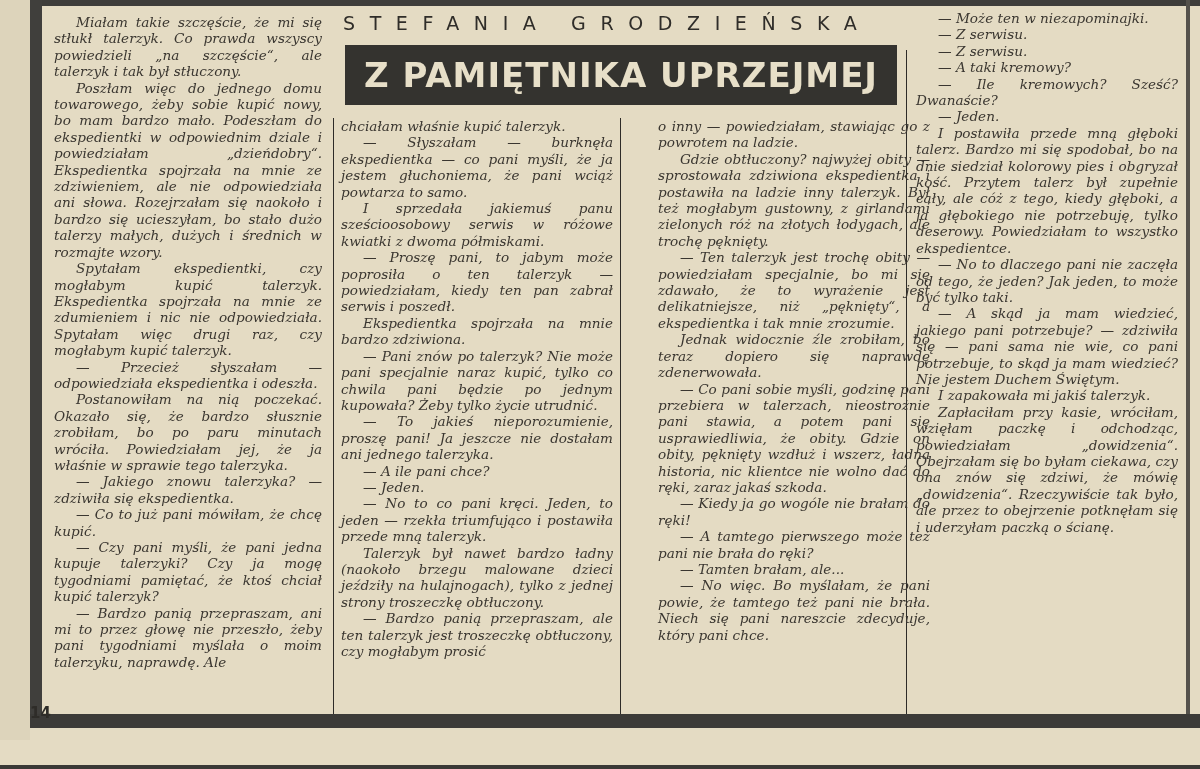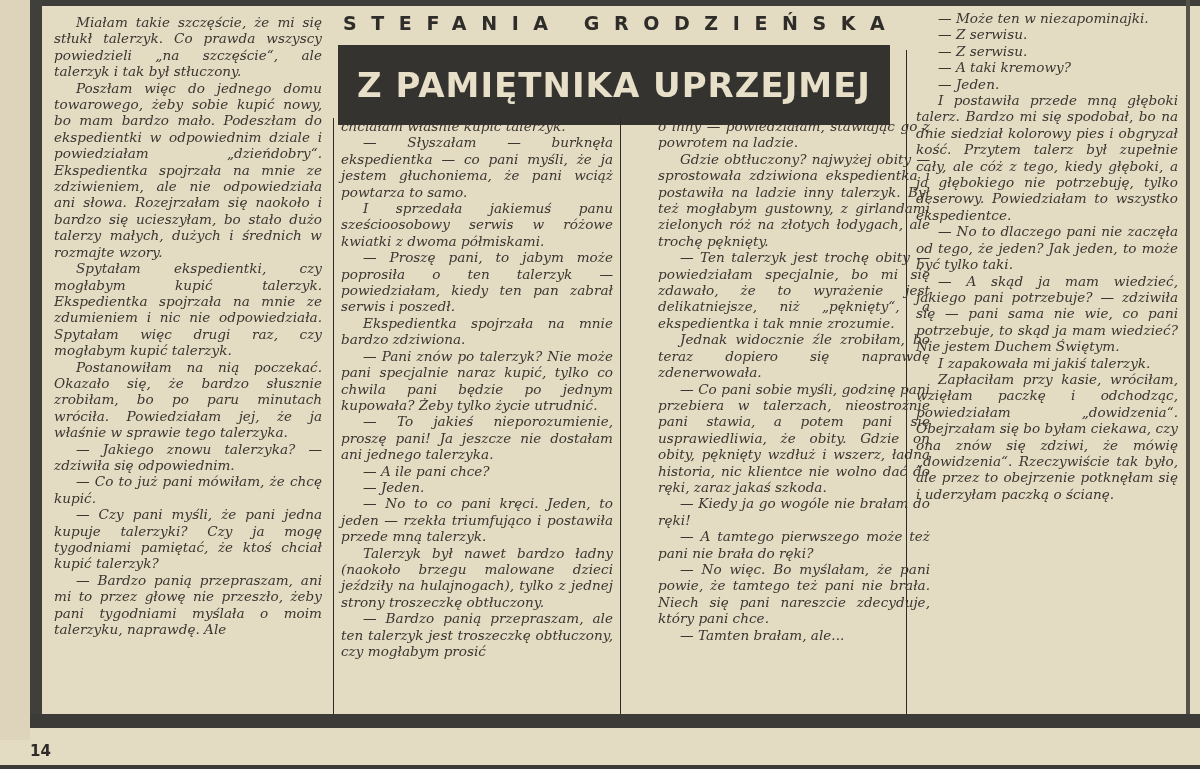--- a/index.html
+++ b/index.html
@@ -8,42 +8,42 @@
     background:#e3dac2;
     font-family:"DejaVu Serif","Liberation Serif",serif;
     color:#3a3630;
   }
   .page { position:absolute; left:0; top:0; width:1200px; height:769px; background:#e4dbc3; }
   .left-margin { position:absolute; left:0; top:0; width:30px; height:740px; background:#ddd4bb; }
   .frame-top { position:absolute; left:30px; top:0; width:1170px; height:6px; background:#3e3d3a; }
   .frame-left { position:absolute; left:30px; top:0; width:12px; height:728px; background:#403f3c; }
   .frame-bottom { position:absolute; left:30px; top:714px; width:1170px; height:14px; background:#3c3b38; }
   .frame-right { position:absolute; left:1186px; top:0; width:4px; height:728px; background:#55524c; }
-  .page-num { position:absolute; left:30px; top:742px; font-family:"DejaVu Sans","Liberation Sans",sans-serif; font-weight:bold; font-size:15px; color:#2e2c28; }
+  .page-num { position:absolute; left:30px; top:704px; font-family:"DejaVu Sans","Liberation Sans",sans-serif; font-weight:bold; font-size:15px; color:#2e2c28; }
   .bottom-strip { position:absolute; left:0; top:765px; width:1200px; height:4px; background:#3a3936; }
 
   .col {
     position:absolute; top:10px;
     font-size:13.6px; line-height:16.4px;
     text-align:justify; hyphens:manual;font-style:italic;
   }
   .col p { margin:0; text-indent:22px; }
   .col p.nb { text-indent:0; }
   .col1 { left:54px; width:268px; top:14px; }
   .col2 { left:341px; width:272px; top:118px; }
   .col3 { left:658px; width:272px; top:118px; }
   .col4 { left:916px; width:262px; top:10px; }
 
   .author {
     position:absolute; left:343px; top:12px; width:552px;
-    font-family:"DejaVu Sans","Liberation Sans",sans-serif; font-weight:bold;
+    font-family:"DejaVu Sans","Liberation Sans",sans-serif; font-weight:normal;
     font-size:19px; letter-spacing:14.6px; color:#2f2d29; white-space:nowrap;
   }
   .title-box {
-    position:absolute; left:338px; top:45px; width:552px; height:80px;
+    position:absolute; left:345px; top:45px; width:552px; height:60px;
     background:#34332f;
     text-decoration:underline;
   }
   .title-text {
     position:absolute; left:0; top:0; width:100%; height:100%;
     display:flex; align-items:center; justify-content:center;
     font-family:"DejaVu Sans","Liberation Sans",sans-serif; font-weight:bold;
     font-size:34px; color:#e7dfc8; letter-spacing:1px; white-space:nowrap;
   }
   .rule-v { position:absolute; width:1px; background:#2d2b27; }
@@ -64,22 +64,23 @@
   </div>
 
   <div class="rule-v" style="left:333px; top:118px; height:596px;"></div>
   <div class="rule-v" style="left:620px; top:118px; height:596px;"></div>
   <div class="rule-v" style="left:906px; top:50px; height:664px;"></div>
 
   <div class="col col1">
     <p>Miałam takie szczęście, że mi się stłukł talerzyk. Co prawda wszyscy powiedzieli „na szczęście“, ale talerzyk i tak był stłuczony.</p>
     <p>Poszłam więc do jednego domu towarowego, żeby sobie kupić nowy, bo mam bardzo mało. Podeszłam do ekspedientki w odpowiednim dziale i powiedziałam „dzieńdobry“. Ekspedientka spojrzała na mnie ze zdziwieniem, ale nie odpowiedziała ani słowa. Rozejrzałam się naokoło i bardzo się ucieszyłam, bo stało dużo talerzy małych, dużych i średnich w rozmajte wzory.</p>
     <p>Spytałam ekspedientki, czy mogłabym kupić talerzyk. Ekspedientka spojrzała na mnie ze zdumieniem i nic nie odpowiedziała. Spytałam więc drugi raz, czy mogłabym kupić talerzyk.</p>
+    <p>— Przecież słyszałam — odpowiedziała ekspedientka i odeszła.</p>
     <p>Postanowiłam na nią poczekać. Okazało się, że bardzo słusznie zrobiłam, bo po paru minutach wróciła. Powiedziałam jej, że ja właśnie w sprawie tego talerzyka.</p>
-    <p>— Jakiego znowu talerzyka? — zdziwiła się odpowiednim.</p>
+    <p>— Jakiego znowu talerzyka? — zdziwiła się ekspedientka.</p>
     <p>— Co to już pani mówiłam, że chcę kupić.</p>
     <p>— Czy pani myśli, że pani jedna kupuje talerzyki? Czy ja mogę tygodniami pamiętać, że ktoś chciał kupić talerzyk?</p>
     <p>— Bardzo panią przepraszam, ani mi to przez głowę nie przeszło, żeby pani tygodniami myślała o moim talerzyku, naprawdę. Ale</p>
   </div>
 
   <div class="col col2">
     <p class="nb">chciałam właśnie kupić talerzyk.</p>
     <p>— Słyszałam — burknęła ekspedientka — co pani myśli, że ja jestem głuchoniema, że pani wciąż powtarza to samo.</p>
     <p>I sprzedała jakiemuś panu sześcioosobowy serwis w różowe kwiatki z dwoma półmiskami.</p>
     <p>— Proszę pani, to jabym może poprosiła o ten talerzyk — powiedziałam, kiedy ten pan zabrał serwis i poszedł.</p>
@@ -94,29 +95,30 @@
   </div>
 
   <div class="col col3">
     <p class="nb">o inny — powiedziałam, stawiając go z powrotem na ladzie.</p>
     <p>Gdzie obtłuczony? najwyżej obity — sprostowała zdziwiona ekspedientka i postawiła na ladzie inny talerzyk. Był też mogłabym gustowny, z girlandami zielonych róż na złotych łodygach, ale trochę pęknięty.</p>
     <p>— Ten talerzyk jest trochę obity — powiedziałam specjalnie, bo mi się zdawało, że to wyrażenie jest delikatniejsze, niż „pęknięty“, a ekspedientka i tak mnie zrozumie.</p>
     <p>Jednak widocznie źle zrobiłam, bo teraz dopiero się naprawdę zdenerwowała.</p>
     <p>— Co pani sobie myśli, godzinę pani przebiera w talerzach, nieostrożnie pani stawia, a potem pani się usprawiedliwia, że obity. Gdzie on obity, pęknięty wzdłuż i wszerz, ładna historia, nic klientce nie wolno dać do ręki, zaraz jakaś szkoda.</p>
     <p>— Kiedy ja go wogóle nie brałam do ręki!</p>
     <p>— A tamtego pierwszego może też pani nie brała do ręki?</p>
+    <p>— Tamten brałam, ale...</p>
     <p>— No więc. Bo myślałam, że pani powie, że tamtego też pani nie brała. Niech się pani nareszcie zdecyduje, który pani chce.</p>
-    <p>— Tamten brałam, ale...</p>
   </div>
 
   <div class="col col4">
     <p>— Może ten w niezapominajki.</p>
     <p>— Z serwisu.</p>
     <p>— Z serwisu.</p>
     <p>— A taki kremowy?</p>
+    <p>— Ile kremowych? Sześć? Dwanaście?</p>
     <p>— Jeden.</p>
     <p>I postawiła przede mną głęboki talerz. Bardzo mi się spodobał, bo na dnie siedział kolorowy pies i obgryzał kość. Przytem talerz był zupełnie cały, ale cóż z tego, kiedy głęboki, a ja głębokiego nie potrzebuję, tylko deserowy. Powiedziałam to wszystko ekspedientce.</p>
     <p>— No to dlaczego pani nie zaczęła od tego, że jeden? Jak jeden, to może być tylko taki.</p>
     <p>— A skąd ja mam wiedzieć, jakiego pani potrzebuje? — zdziwiła się — pani sama nie wie, co pani potrzebuje, to skąd ja mam wiedzieć? Nie jestem Duchem Świętym.</p>
     <p>I zapakowała mi jakiś talerzyk.</p>
     <p>Zapłaciłam przy kasie, wróciłam, wzięłam paczkę i odchodząc, powiedziałam „dowidzenia“. Obejrzałam się bo byłam ciekawa, czy ona znów się zdziwi, że mówię „dowidzenia“. Rzeczywiście tak było, ale przez to obejrzenie potknęłam się i uderzyłam paczką o ścianę.</p>
   </div>
 
   <div class="page-num">14</div>
   <div class="bottom-strip"></div>

